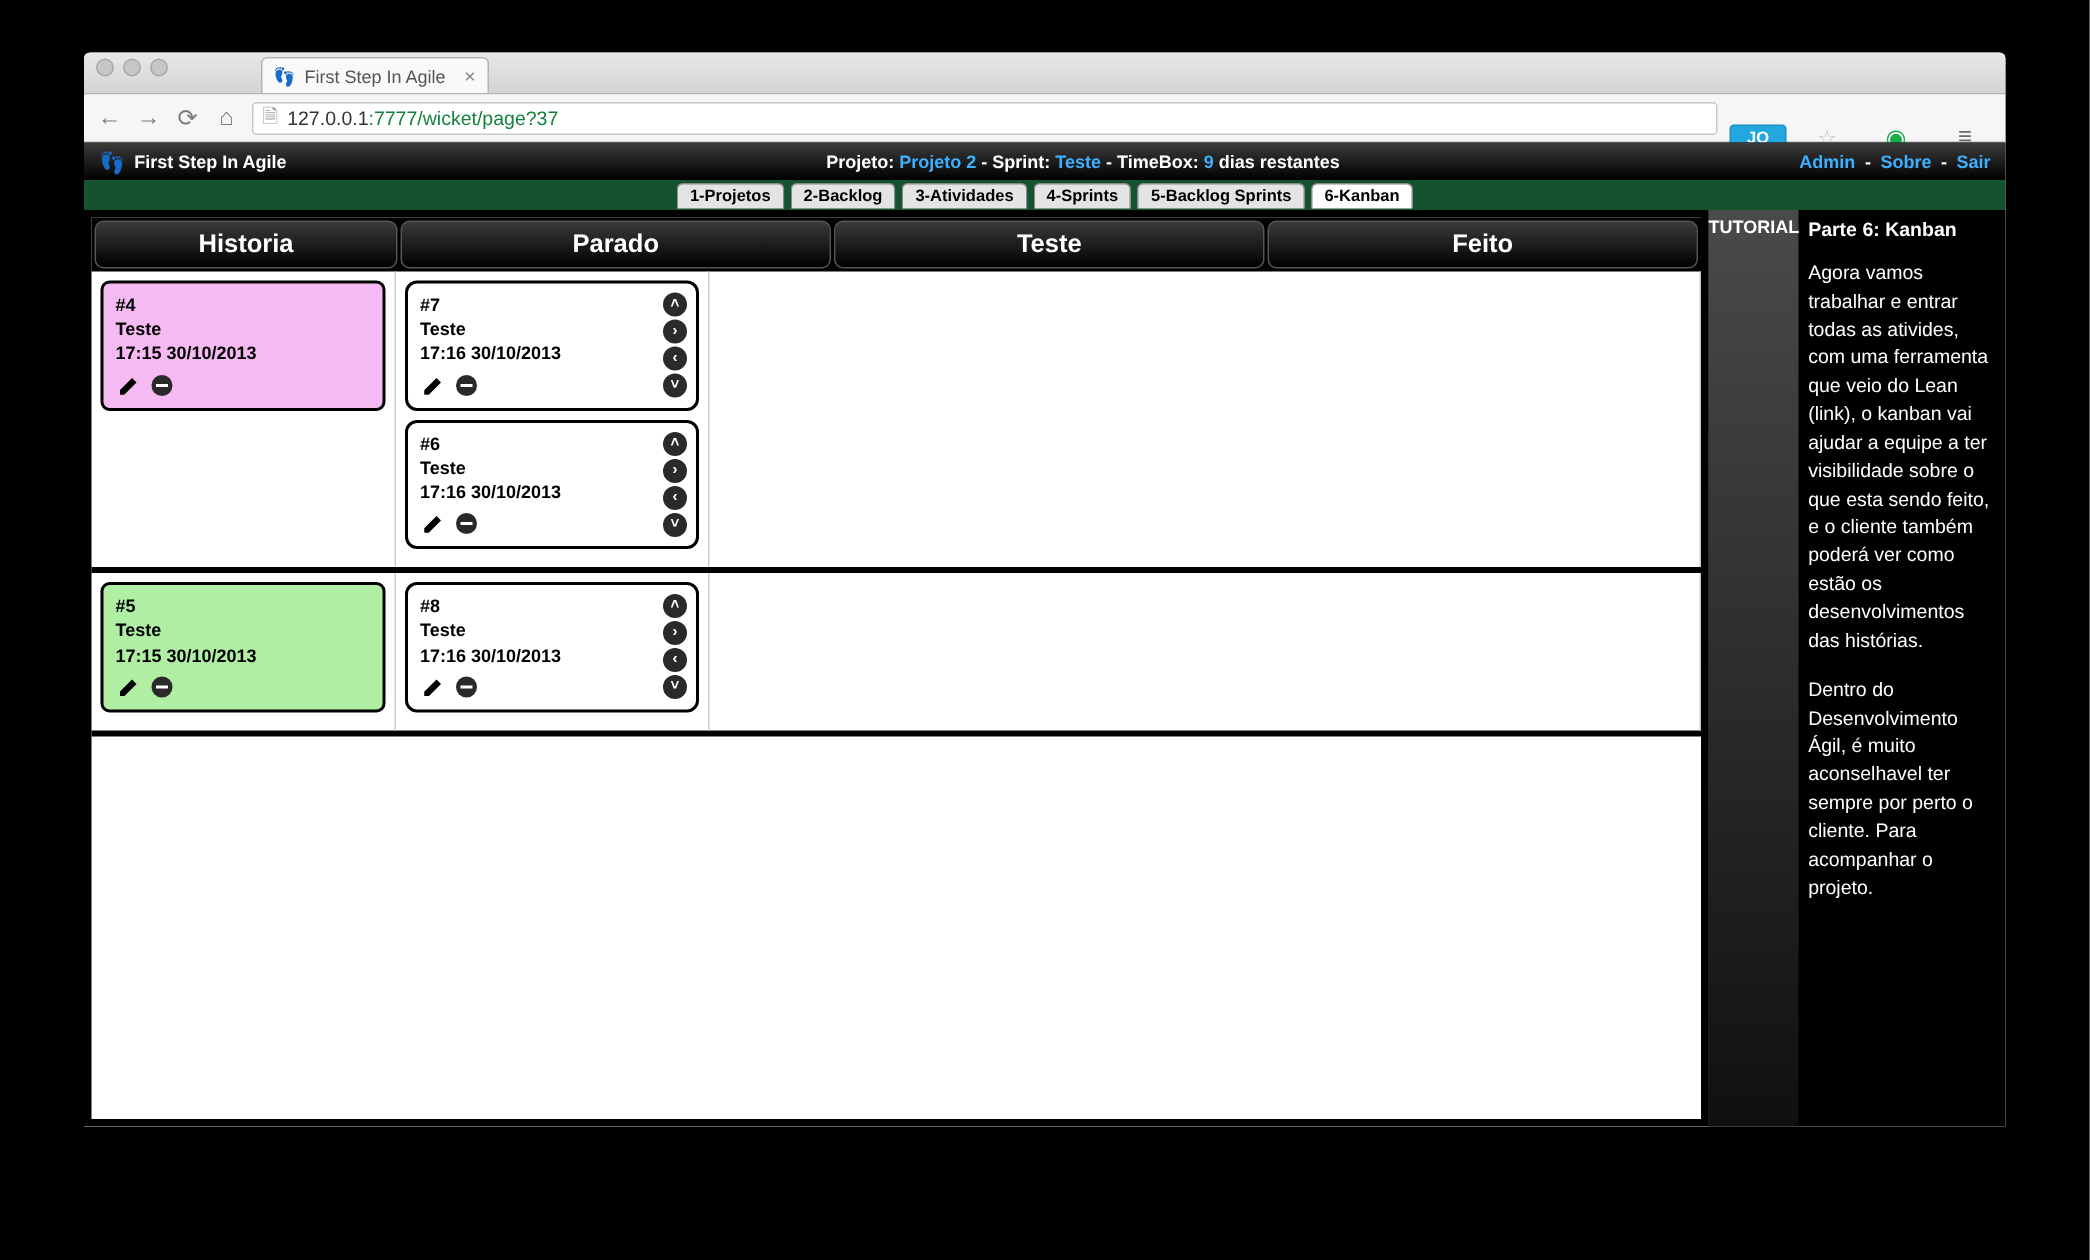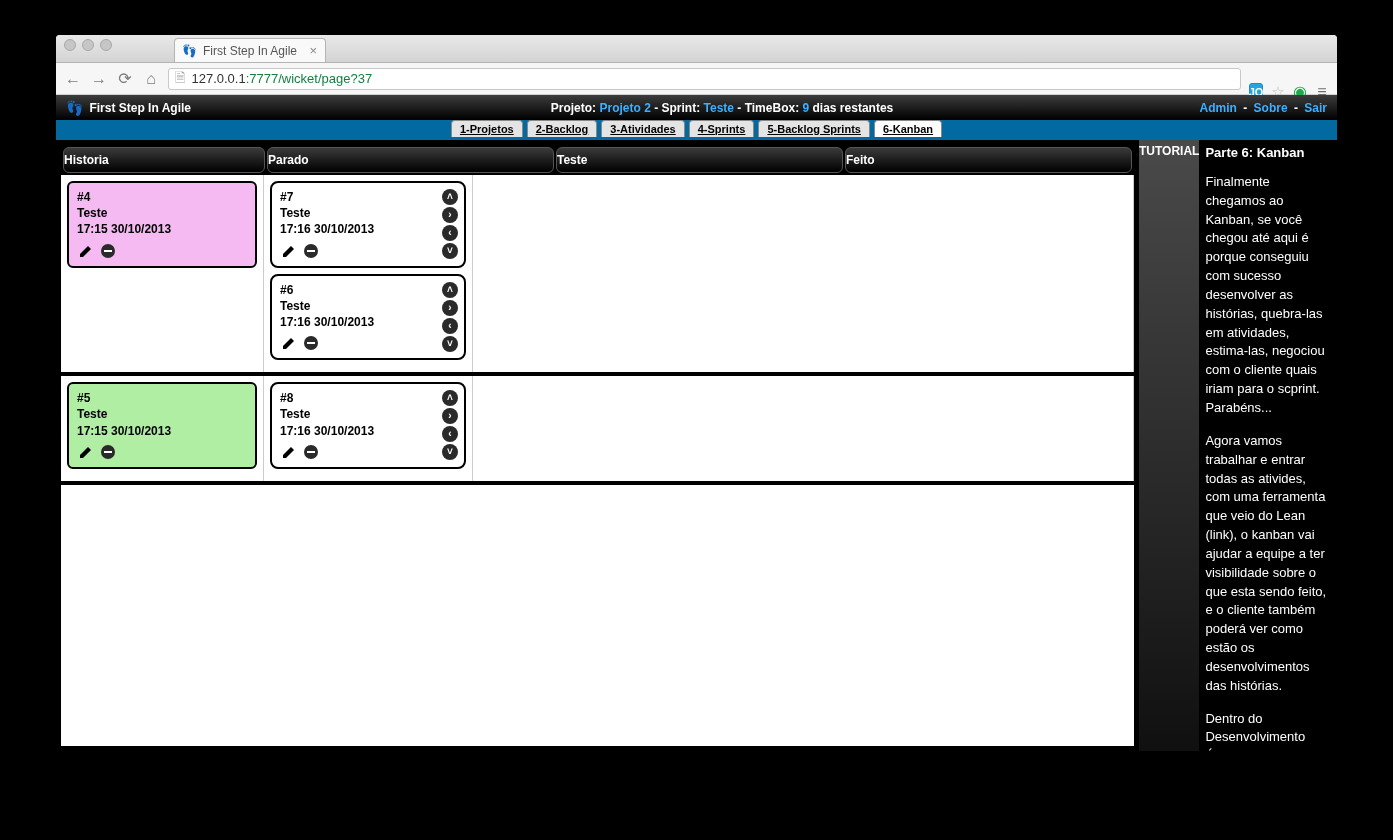--- a/index.html
+++ b/index.html
@@ -15,48 +15,48 @@
 .traffic span{width:12px;height:12px;border-radius:50%;background:#c6c6c6;border:1px solid #a8a8a8;}
 .tab { position:relative; margin-left:62px; height:24px; background:#f9f9f9; border:1px solid #b4b4b4; border-bottom:none; border-radius:4px 4px 0 0; display:flex; align-items:center; padding:0 28px 0 8px; font-size:12px; color:#555;}
 .tab .fav{width:14px;height:14px;display:inline-flex;align-items:center;justify-content:center;margin-right:6px;font-size:12px;}
 .tab .close{position:absolute;right:8px;font-size:13px;color:#888;}
 
 .navbar { height: 32px; background:#f6f6f6; border-bottom:1px solid #d0d0d0; display:flex; align-items:center; gap:8px; padding:0 8px;}
 .navbar .nbtn{color:#7c7c7c;font-size:16px;width:18px;text-align:center;cursor:default;}
 .addr { flex:1; height:22px; border:1px solid #c8c8c8; border-radius:3px; display:flex; align-items:center; padding:0 6px; background:#fff; font-size:13px; color:#333;}
 .addr .doc{color:#9c9c9c;margin-right:6px;font-size:13px;}
 .addr .path{color:#15803d;}
-.ext-ico{width:14px;height:18px;border-radius:3px;display:inline-flex;align-items:center;justify-content:center;font-size:11px;margin-top:26px;}
+.ext-ico{width:38px;height:18px;border-radius:3px;display:inline-flex;align-items:center;justify-content:center;font-size:11px;margin-top:26px;}
 .jq{background:#22a7e0;color:#fff;font-weight:bold;border:1px solid #1b8dc0;}
 .star{color:#bcbcbc;font-size:15px;}
 .green{color:#1aae4a;font-size:16px;}
 .menu{color:#6c6c6c;font-size:16px;}
 
 .viewport{position:relative;height:656px;background:#000;}
 
 
 .app-header{height:25px;background:linear-gradient(#3c3c3c,#000);color:#fff;display:flex;align-items:center;font-size:12px;font-weight:bold;padding:0 10px;}
 .app-header .logo{margin-right:6px;font-size:14px;}
 .app-header .center{position:absolute;left:12px;right:0;text-align:center;margin-left:39px;}
 .app-header .center .blue{color:#3cb0ff;}
 .app-header .right{margin-left:auto;position:relative;z-index:2;}
 .app-header .right .link{color:#3cb0ff;}
 .app-header .right .sep{color:#fff;margin:0 3px;}
 
 
-.nav-tabs{height:20px;background:#0369a1;display:flex;justify-content:center;gap:4px;padding-top:0;align-items:flex-start;text-decoration:underline;}
+.nav-tabs{height:20px;background:#14532d;display:flex;justify-content:center;gap:4px;padding-top:0;align-items:center;}
 .nav-tab{background:#e4e4e4;border-radius:4px 4px 0 0;padding:2px 8px;font-size:11px;font-weight:bold;color:#000;border:1px solid #888;border-bottom:none;}
 .nav-tab.active{background:#fff;}
 
 
 .main{display:flex;height:611px;}
 .board-wrap{flex:0 0 1083px;background:#fff;border:5px solid #000;margin:0;}
 
 .col-headers{display:flex;background:#000;padding:2px;gap:2px;}
-.col-h{flex:1;background:linear-gradient(#3a3a3a,#000);color:#fff;text-align:left;font-weight:bold;font-size:12px;padding:5px 0;border-radius:6px;border:1px solid #555;}
+.col-h{flex:1;background:linear-gradient(#3a3a3a,#000);color:#fff;text-align:center;font-weight:bold;font-size:17px;padding:5px 0;border-radius:6px;border:1px solid #555;}
 .col-h.hist{flex:0 0 202px;}
 
 .lane{display:flex;border-bottom:4px solid #000;}
 .lane .cell{border-right:1px solid #ccc;padding:6px;}
 .lane .cell.hist{flex:0 0 203px;}
 .lane .cell.col{flex:0 0 209px;}
 .lane .cell.rest{flex:1;}
 
 .story-card{border:2px solid #000;border-radius:6px;padding:6px 8px;font-size:12px;font-weight:bold;line-height:1.35;color:#000;}
 .story-card.pink{background:#f5baf2;}
@@ -285,21 +285,20 @@
                 </div>
                 <div class="cell rest"></div>
               </div>
             </div>
         </div>
 
         <div class="tutorial">
           <div class="tutorial-header">TUTORIAL</div>
           <div class="tutorial-body">
             <div class="subtitle">Parte 6: Kanban</div>
-            <p>Finalmente chegamos ao Kanban, se você chegou até aqui é porque conseguiu com sucesso desenvolver as histórias, quebra-las em atividades, estima-las, negociou com o cliente quais iriam para o scprint. Parabéns...</p>
             <p>Agora vamos trabalhar e entrar todas as ativides, com uma ferramenta que veio do Lean (link), o kanban vai ajudar a equipe a ter visibilidade sobre o que esta sendo feito, e o cliente também poderá ver como estão os desenvolvimentos das histórias.</p>
             <p>Dentro do Desenvolvimento Ágil, é muito aconselhavel ter sempre por perto o cliente. Para acompanhar o projeto.</p>
           </div>
         </div>
       </div>
 
     </div>
   </div>
 </div>
 

